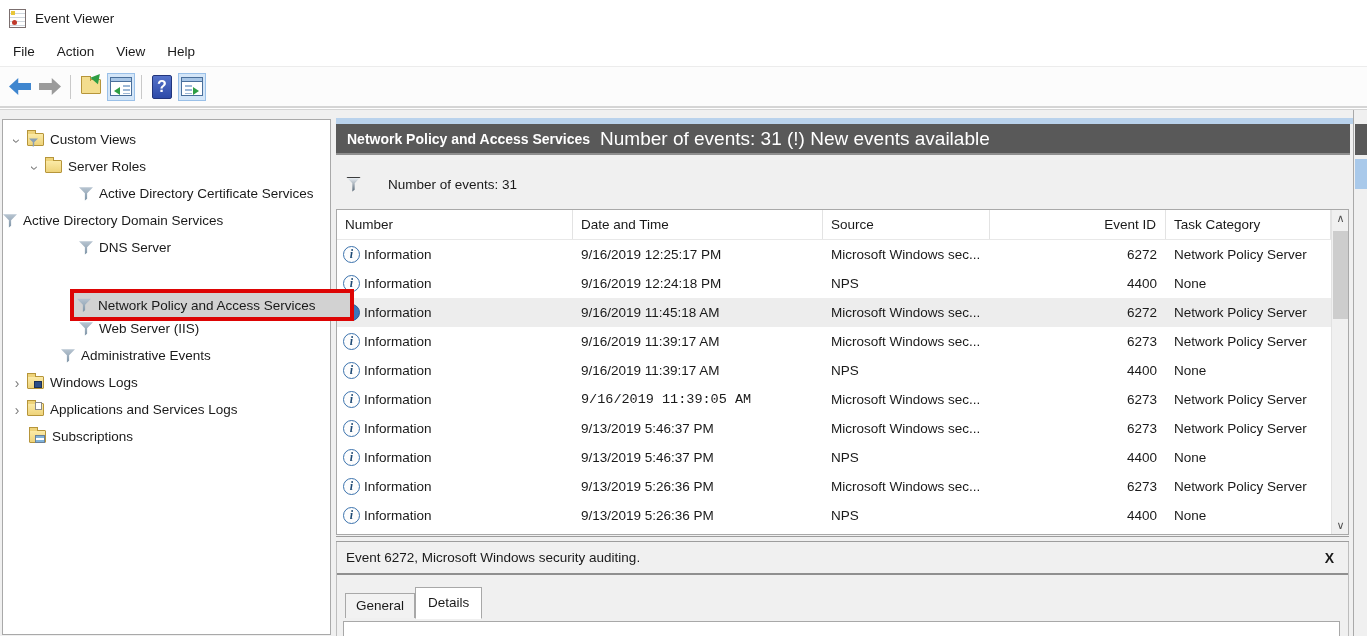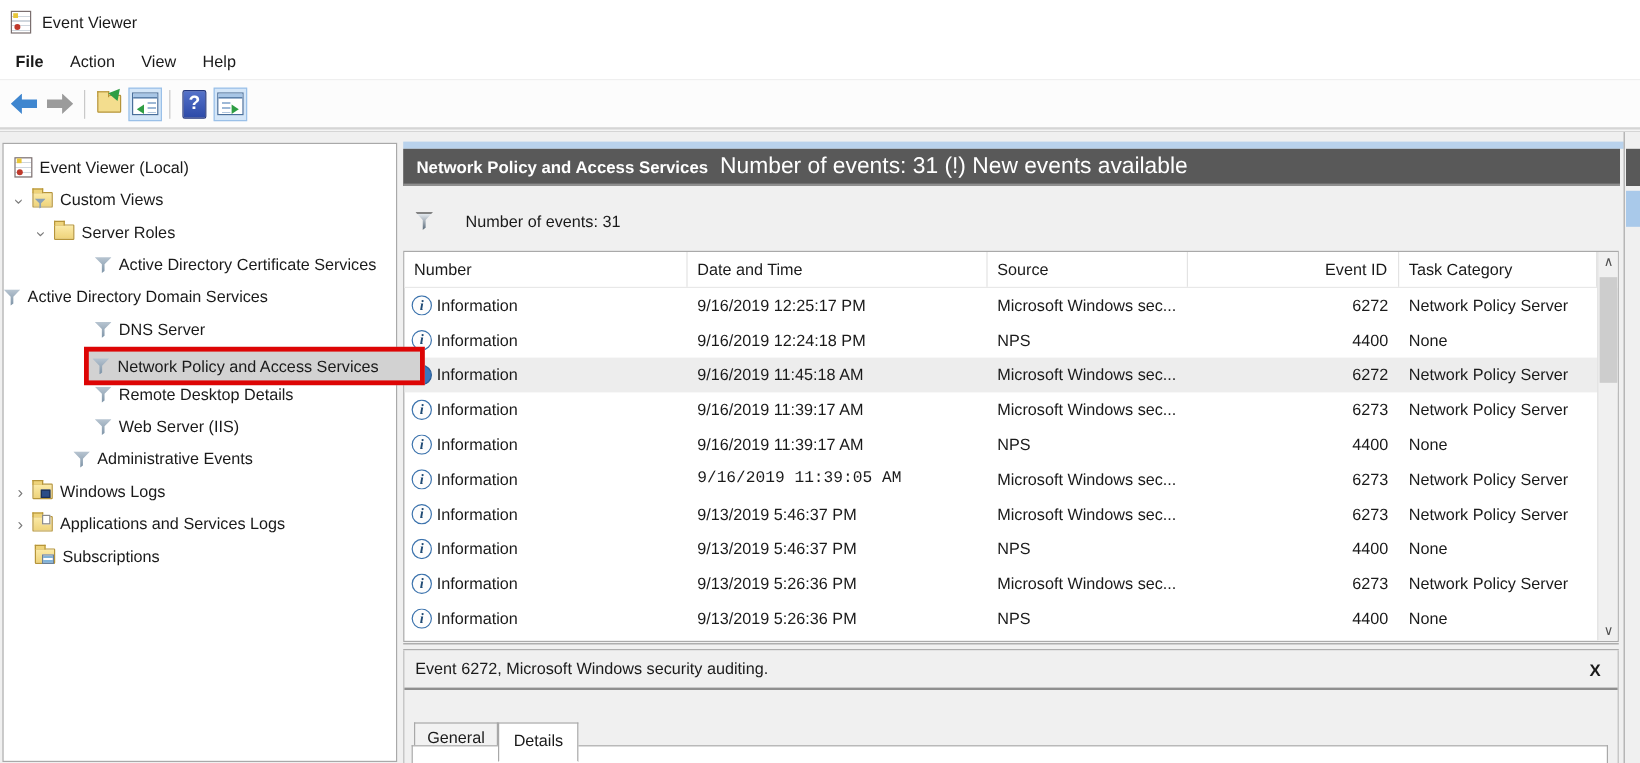--- a/index.html
+++ b/index.html
@@ -11,21 +11,21 @@
   .titlebar { position:absolute; left:0; top:0; width:100%; height:36px; background:#fff; display:flex; align-items:center; }
   .app-icon { width:17px; height:19px; margin-left:9px; position:relative; background:#fdfdfd; border:1px solid #7b6f6f;
               background-image:repeating-linear-gradient(180deg,#fff 0 3px,#cfd6dd 3px 4px); }
   .app-icon::before { content:""; position:absolute; left:1px; top:1px; width:4px; height:4px; background:#e8c63a; }
   .app-icon::after  { content:""; position:absolute; left:2px; bottom:2px; width:5px; height:5px; border-radius:50%; background:#c0392b; }
   .titlebar .title { margin-left:9px; font-size:13.5px; color:#1a1a1a; }
 
   
   .menubar { position:absolute; left:0; top:36px; width:100%; height:31px; background:#fff; display:flex; align-items:center; border-bottom:1px solid #ececec; }
   .menu-item { font-size:13.5px; padding:4px 11px; color:#1a1a1a; cursor:default; }
-  .menu-item:first-child { margin-left:2px;font-weight:bold; }
+  .menu-item:first-child { margin-left:2px; }
 
   
   .toolbar { position:absolute; left:0; top:67px; width:100%; height:41px; background:#fcfcfc; display:flex; align-items:center; border-bottom:2px solid #d5d5d5; }
   .tbtn { width:28px; height:28px; margin:0 1px; display:flex; align-items:center; justify-content:center; border:1px solid transparent; }
   .tbtn.hl { background:#d4e6f8; border:1px solid #9ac0e8; }
   .tsep { width:1px; height:24px; background:#c9c9c9; margin:0 5px; }
   .arrow-left  { width:22px; height:17px; background:#3f86cf; clip-path:polygon(0 50%,42% 0,42% 29%,100% 29%,100% 71%,42% 71%,42% 100%); }
   .arrow-right { width:22px; height:17px; background:#9b9b9b; clip-path:polygon(100% 50%,58% 0,58% 29%,0 29%,0 71%,58% 71%,58% 100%); }
   .folder-glyph { width:20px; height:15px; position:relative; background:#f3dd8e; border:1px solid #b6953a; border-radius:1px; }
   .folder-glyph::before { content:""; position:absolute; left:-1px; top:-4px; width:8px; height:4px; background:#f3dd8e; border:1px solid #b6953a; border-bottom:none; }
@@ -95,21 +95,21 @@
   .vs-btn { position:absolute; left:0; width:17px; height:17px; display:flex; align-items:center; justify-content:center; color:#505050; font-size:11px; }
   .vs-up { top:0; } .vs-down { bottom:0; }
   .vs-thumb { position:absolute; left:1px; top:21px; width:15px; height:88px; background:#cdcdcd; }
 
   
   .h-splitter { position:absolute; left:0; top:426px; width:1013px; height:6px; background:#f0f0f0; border-top:1px solid #9d9d9d; border-bottom:1px solid #9d9d9d; }
   .preview { position:absolute; left:0; top:432px; width:1013px; height:95px; background:#f0f0f0; border:1px solid #bdbdbd; border-top:none; }
   .pv-header { height:33px; display:flex; align-items:center; border-bottom:2px solid #8f8f8f; }
   .pv-title { font-size:13.5px; margin-left:9px; flex:1; }
   .pv-close { font-size:14px; font-weight:bold; margin-right:14px; cursor:default; }
-  .pv-tabs { position:absolute; left:8px; top:60px; height:32px; display:flex; }
+  .pv-tabs { position:absolute; left:8px; top:44px; height:32px; display:flex; align-items:flex-end; }
   .pv-tab { font-size:13.5px; padding:4px 10px 5px; border:1px solid #a8a8a8; background:#f2f2f2; border-bottom:none; position:relative; }
   .pv-tab.active { background:#fff; padding:7px 12px 8px; z-index:5; border-bottom:1px solid #fff; margin-bottom:-1px; }
   .pv-content { position:absolute; left:6px; right:8px; top:79px; bottom:0; background:#fff; border:1px solid #a8a8a8; border-bottom:none; }
 
   
   .actions-sliver { position:absolute; left:1353px; top:0; width:14px; height:527px; background:#f0f0f0; border-left:1px solid #a9a9a9; }
   .as-header { position:absolute; left:1px; top:14px; width:13px; height:31px; background:#595959; }
   .as-selected { position:absolute; left:1px; top:49px; width:13px; height:30px; background:#a9c9ea; }
 </style>
 </head>
@@ -158,24 +158,20 @@
         <span class="mw-top"></span>
           <span class="mw-rows left"></span>
           <span class="mw-right-tri"></span>
       </span>
     </div>
   </div>
 
   <div class="content">
 
     <div class="tree-panel" id="tree-panel">
-        <div class="tree-item" style="padding-left: 9px;">
-          <span class="tree-icon icon-logbook"></span>
-          <span class="tree-label">Event Viewer (Local)</span>
-        </div>
         <div class="tree-item" style="padding-left: 6px;">
           <span class="tree-expander exp">›</span>
           <span style="width: 2px;"></span>
           <span class="tree-icon icon-folder">
             <span class="ov-funnel"></span>
           </span>
           <span class="tree-label">Custom Views</span>
         </div>
         <div class="tree-item" style="padding-left: 24px;">
           <span class="tree-expander exp">›</span>

